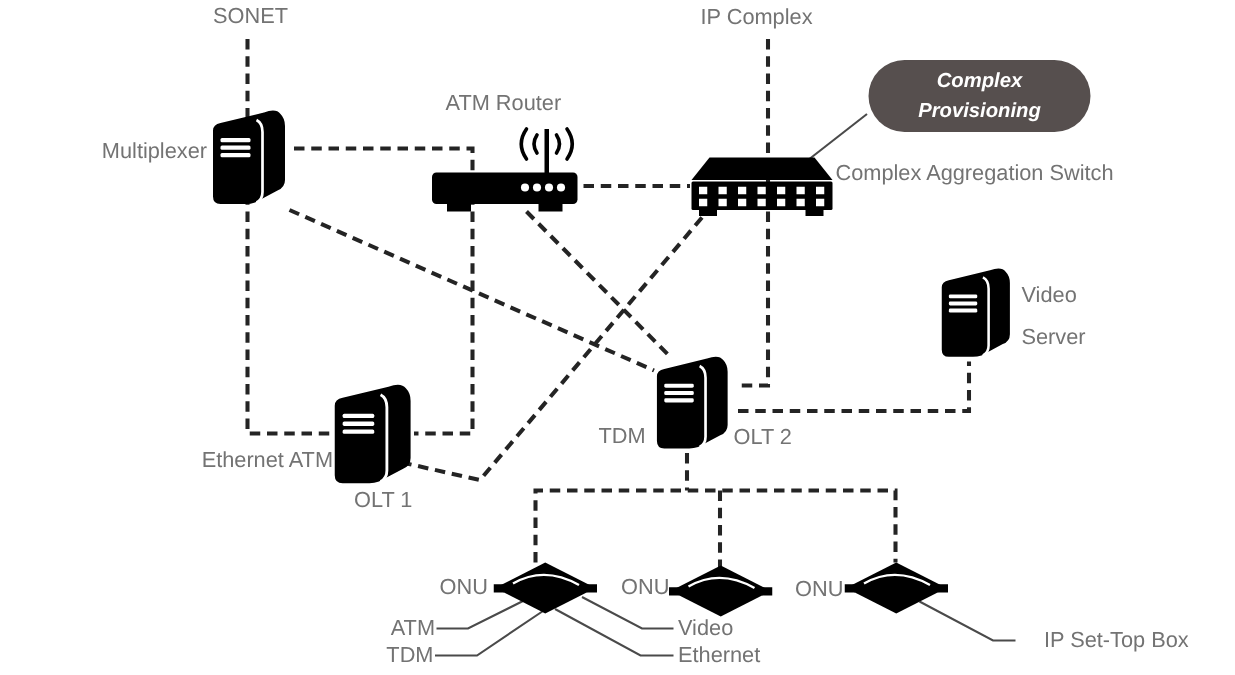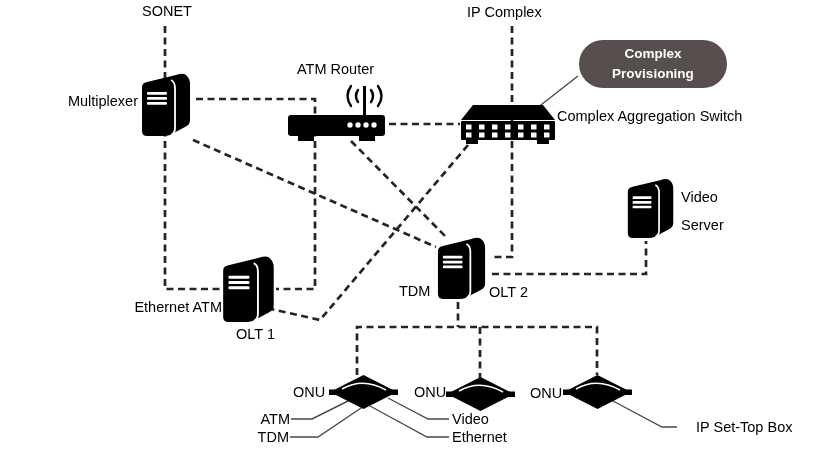--- a/index.html
+++ b/index.html
@@ -2,27 +2,27 @@
 <html><head>
 <meta charset="utf-8">
 <style>
   html,body{margin:0;padding:0;background:#fff;}
   #canvas{position:relative;width:823px;height:450px;background:#fff;overflow:hidden;
           font-family:"Liberation Sans",sans-serif;}
   #wires{position:absolute;left:0;top:0;}
   .dash{stroke:#242424;stroke-width:2.7;fill:none;stroke-dasharray:7 4.5;}
   .thin{stroke:#4a4a4a;stroke-width:1.4;fill:none;}
   .icon{position:absolute;}
-  .lbl{position:absolute;font-size:14.5px;color:#000000;white-space:nowrap;line-height:17px;}
+  .lbl{position:absolute;font-size:14.5px;color:#737373;white-space:nowrap;line-height:17px;}
   .lbl-r{text-align:right;}
   .two{line-height:27px;}
   .bubble{position:absolute;left:579px;top:40px;width:148px;height:48px;border-radius:24px;
           background:#564f4e;display:flex;flex-direction:column;justify-content:space-evenly;
           align-items:center;color:#fff;font-size:13.5px;font-weight:bold;text-align:center;}
-  .bubble div{line-height:14px;}
+  .bubble div{line-height:14px;font-style:italic;}
 </style>
 </head>
 <body>
 
 <div id="canvas">
 
   <svg width="0" height="0" style="position:absolute">
     <defs>
       <symbol id="sym-server" viewBox="0 0 56 66">
         <path d="M3 14 Q3 10 8 9 L37 2 Q45 -1 48 3 Q51 6 51 11 L51 47 Q51 52 46 54 L31 62 Q28 63 25 63 L8 63 Q3 63 3 58 Z" fill="#000"></path>

